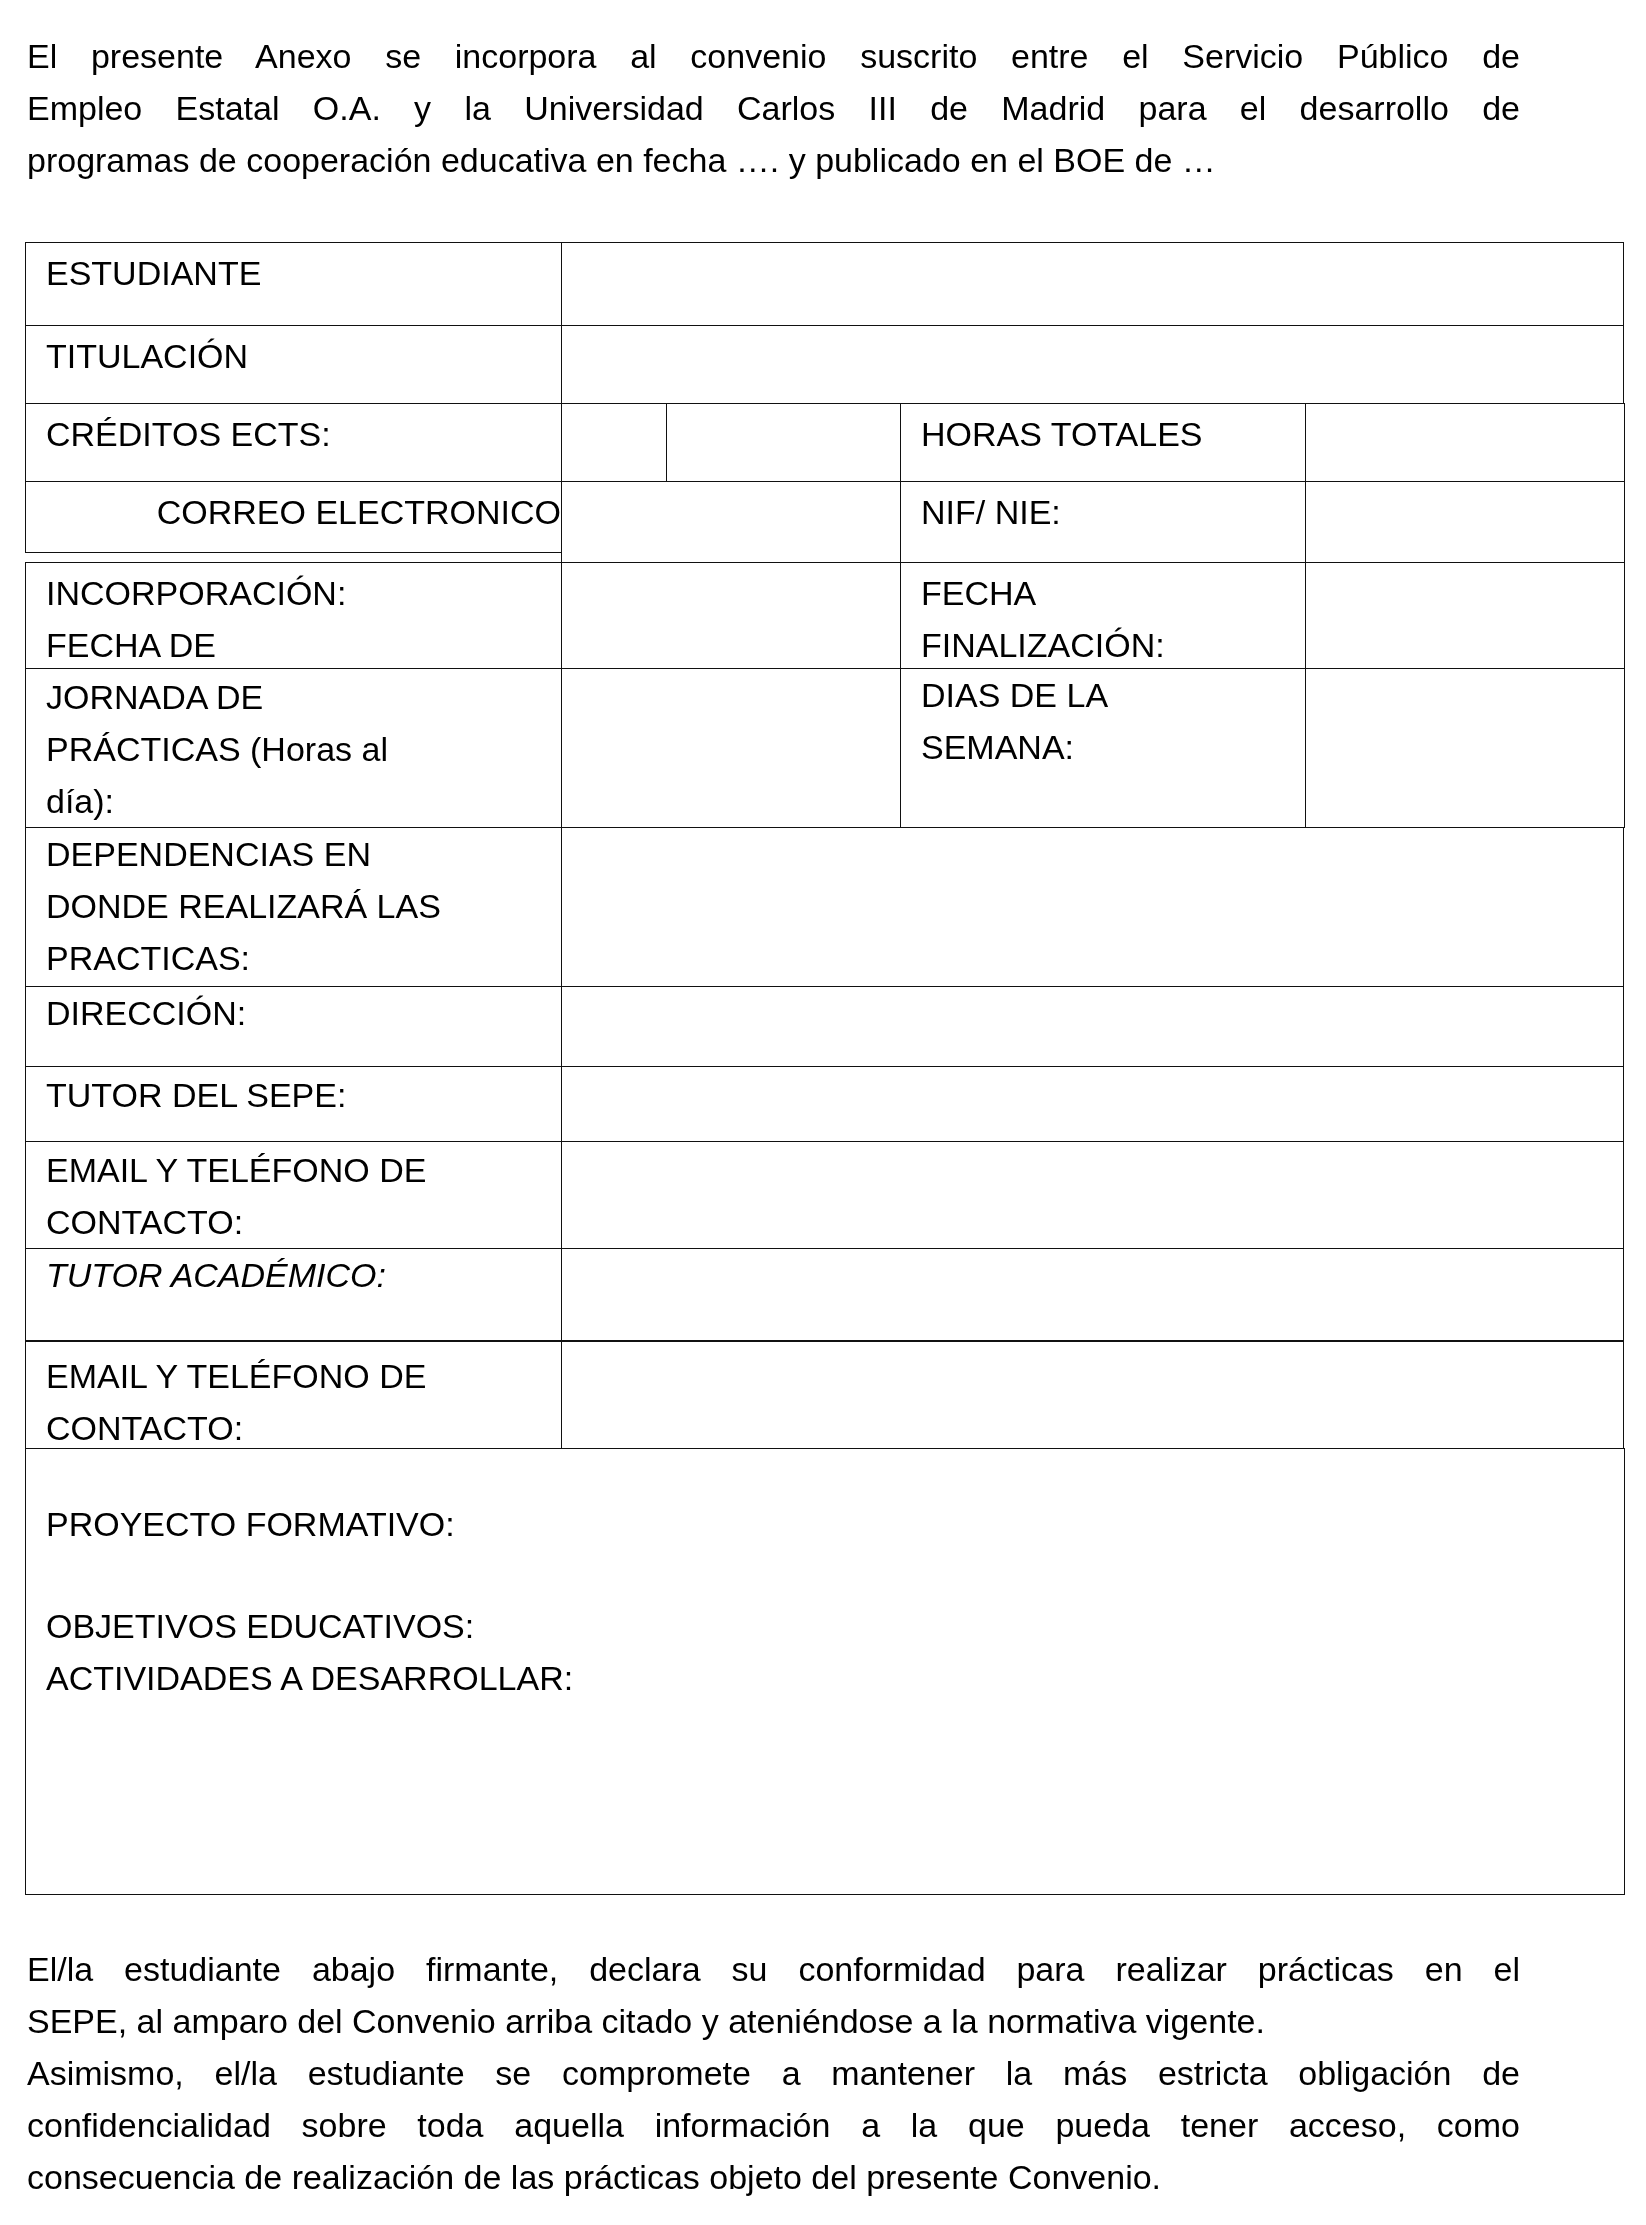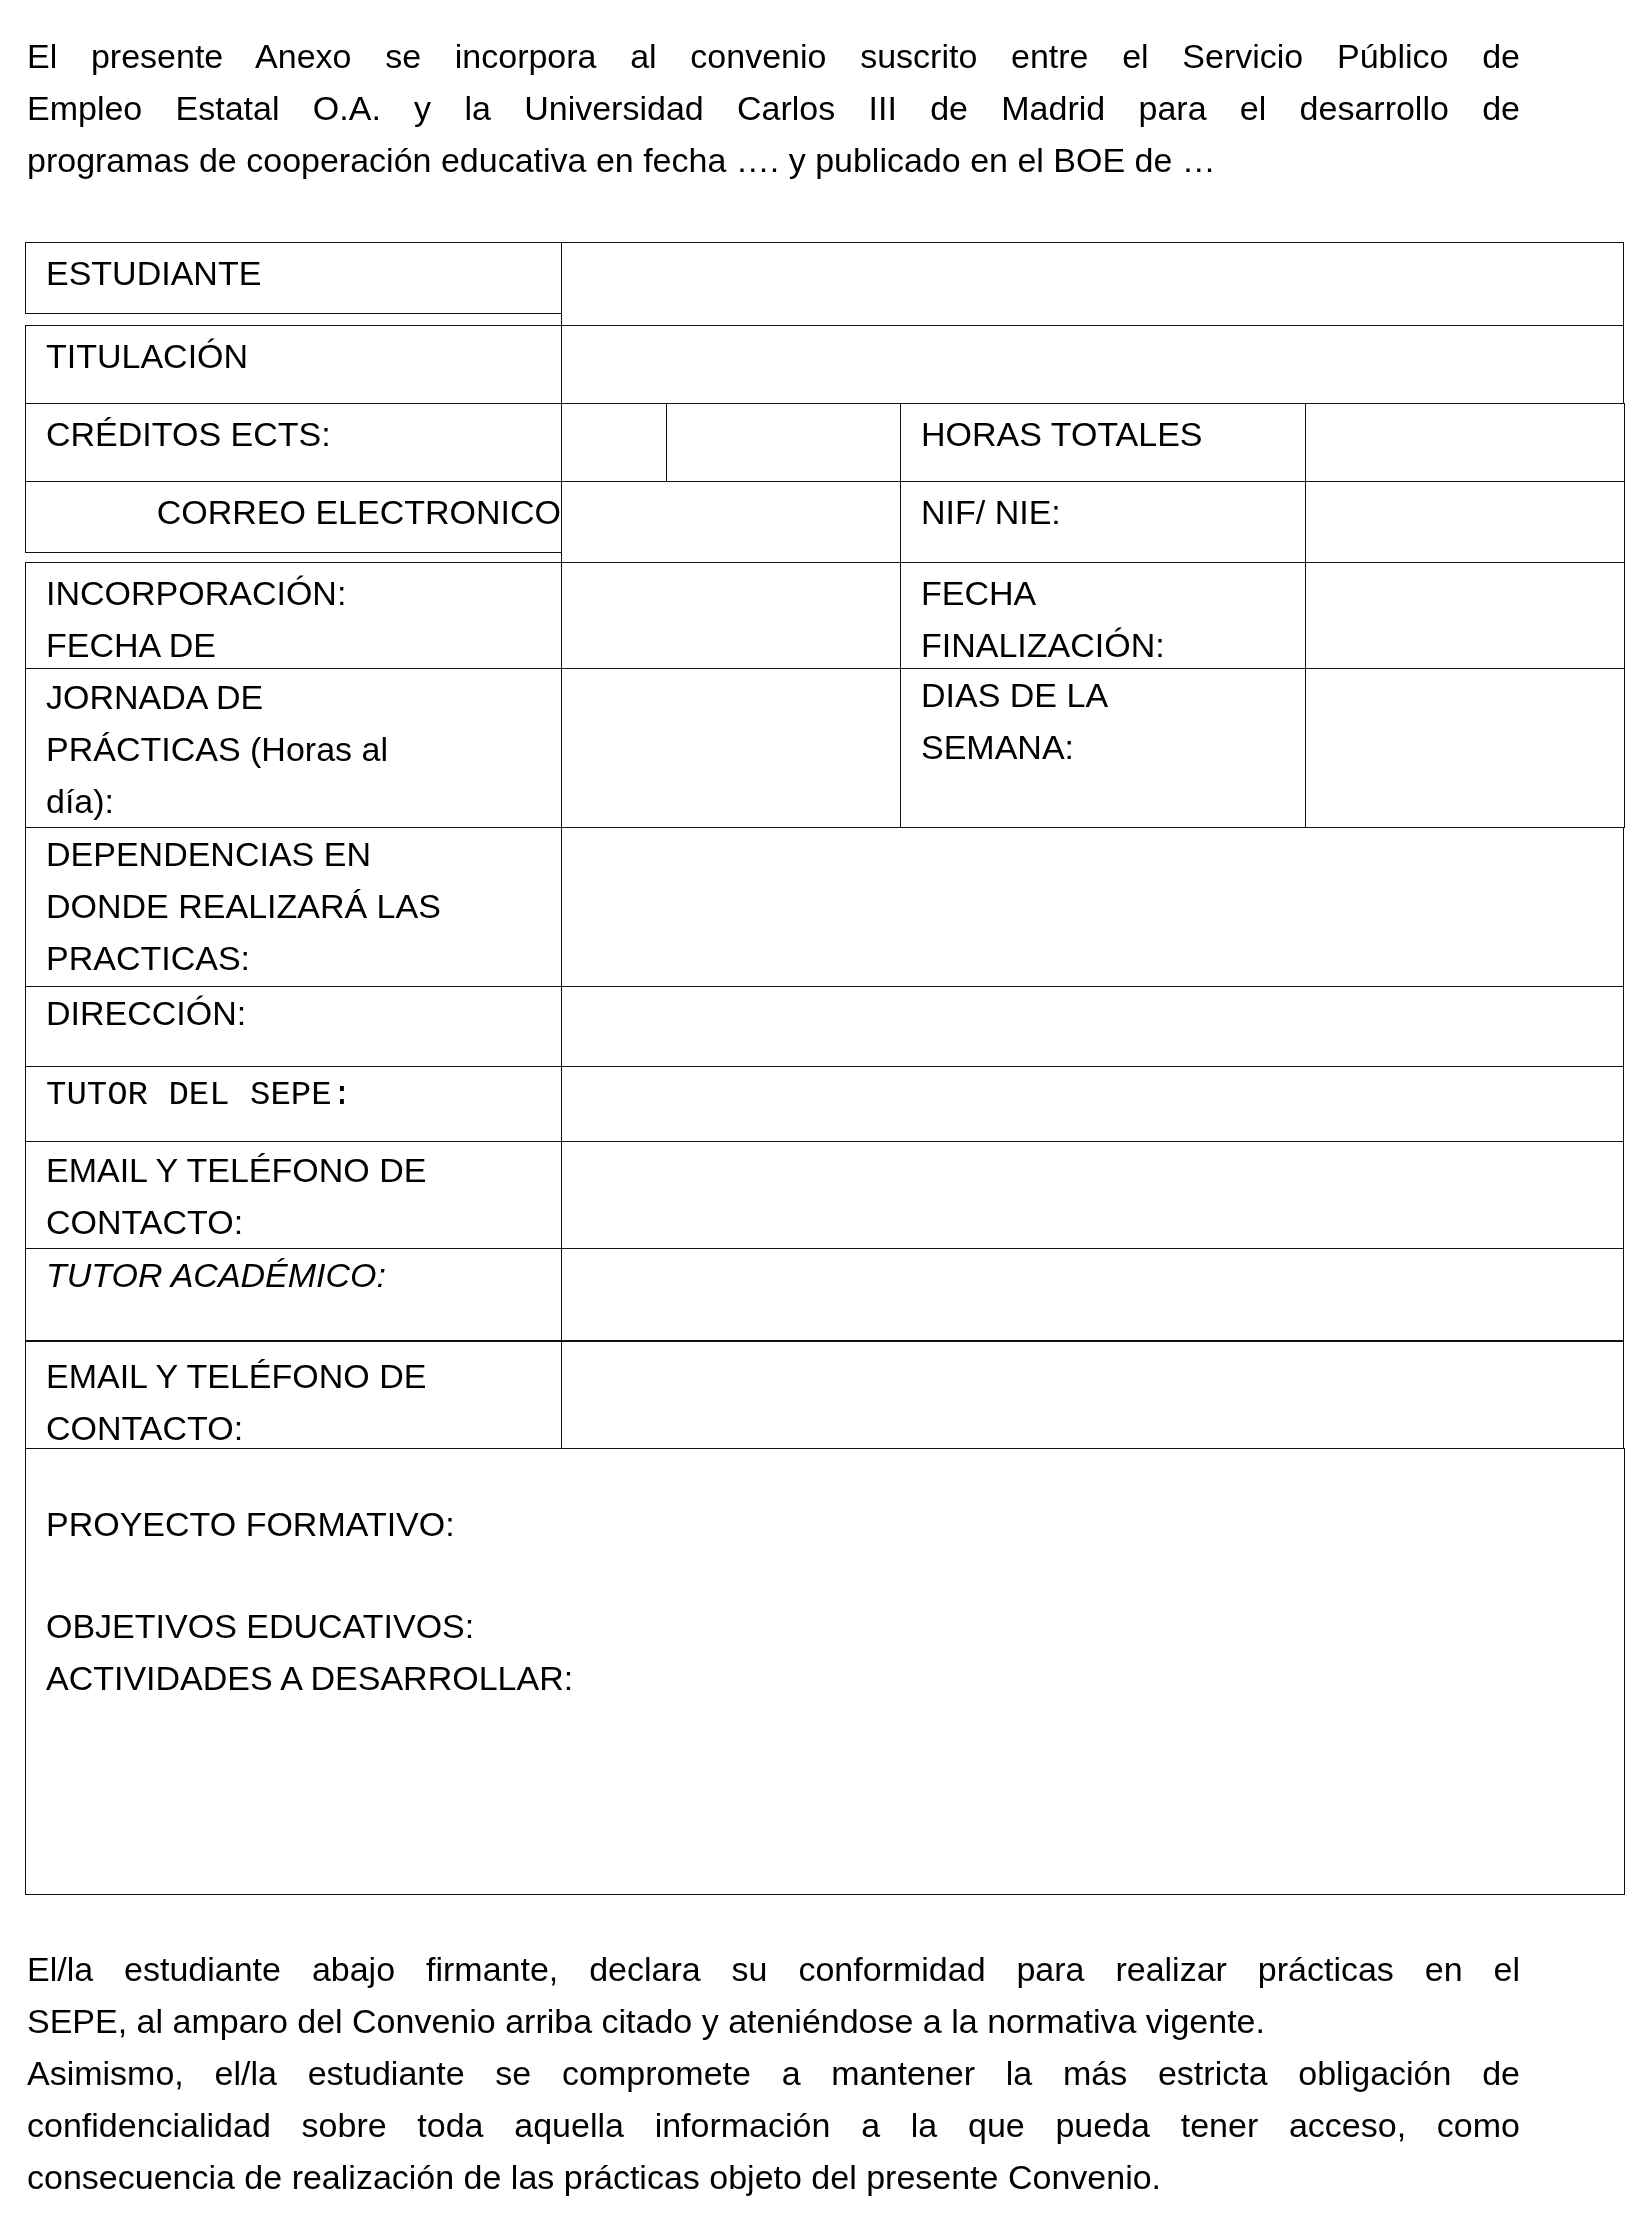--- a/index.html
+++ b/index.html
@@ -20,21 +20,21 @@
 <body>
 
 <div class="para" id="intro">
   <span class="line just">El presente Anexo se incorpora al convenio suscrito entre el Servicio Público de</span>
   <span class="line just">Empleo Estatal O.A. y la Universidad Carlos III de Madrid para el desarrollo de</span>
   <span class="line">programas de cooperación educativa en fecha …. y publicado en el BOE de …</span>
 </div>
 
 <div class="tbl">
 
-  <div class="cell" style="left:0;top:0;width:537px;height:72px;">
+  <div class="cell" style="left:0;top:0;width:537px;height:84px;">
       <span class="lbl">ESTUDIANTE</span>
     </div>
   <div class="cell" style="left:536px;top:0;width:1063px;height:84px;"></div>
 
   <div class="cell" style="left:0;top:83px;width:537px;height:79px;">
       <span class="lbl">TITULACIÓN</span>
     </div>
   <div class="cell" style="left:536px;top:83px;width:1063px;height:79px;"></div>
 
   <div class="cell" style="left:0;top:161px;width:642px;height:79px;">
@@ -83,21 +83,21 @@
       <span class="lbl">DONDE REALIZARÁ LAS</span>
       <span class="lbl">PRACTICAS:</span>
     </div>
   <div class="cell" style="left:536px;top:585px;width:1063px;height:160px;"></div>
 
   <div class="cell" style="left:0;top:744px;width:537px;height:81px;padding-top:0;">
       <span class="lbl">DIRECCIÓN:</span>
     </div>
   <div class="cell" style="left:536px;top:744px;width:1063px;height:81px;"></div>
 
-  <div class="cell" style="left:0;top:824px;width:537px;height:76px;padding-top:1.9px;font-family:Liberation Mono, monospace;">
+  <div class="cell" style="left:0;top:824px;width:537px;height:76px;padding-top:1.9px;">
       <span class="lbl">TUTOR DEL SEPE:</span>
     </div>
   <div class="cell" style="left:536px;top:824px;width:1063px;height:76px;"></div>
 
   <div class="cell" style="left:0;top:899px;width:537px;height:108px;padding-top:1.9px;">
       <span class="lbl">EMAIL Y TELÉFONO DE</span>
       <span class="lbl">CONTACTO:</span>
     </div>
   <div class="cell" style="left:536px;top:899px;width:1063px;height:108px;"></div>
 

